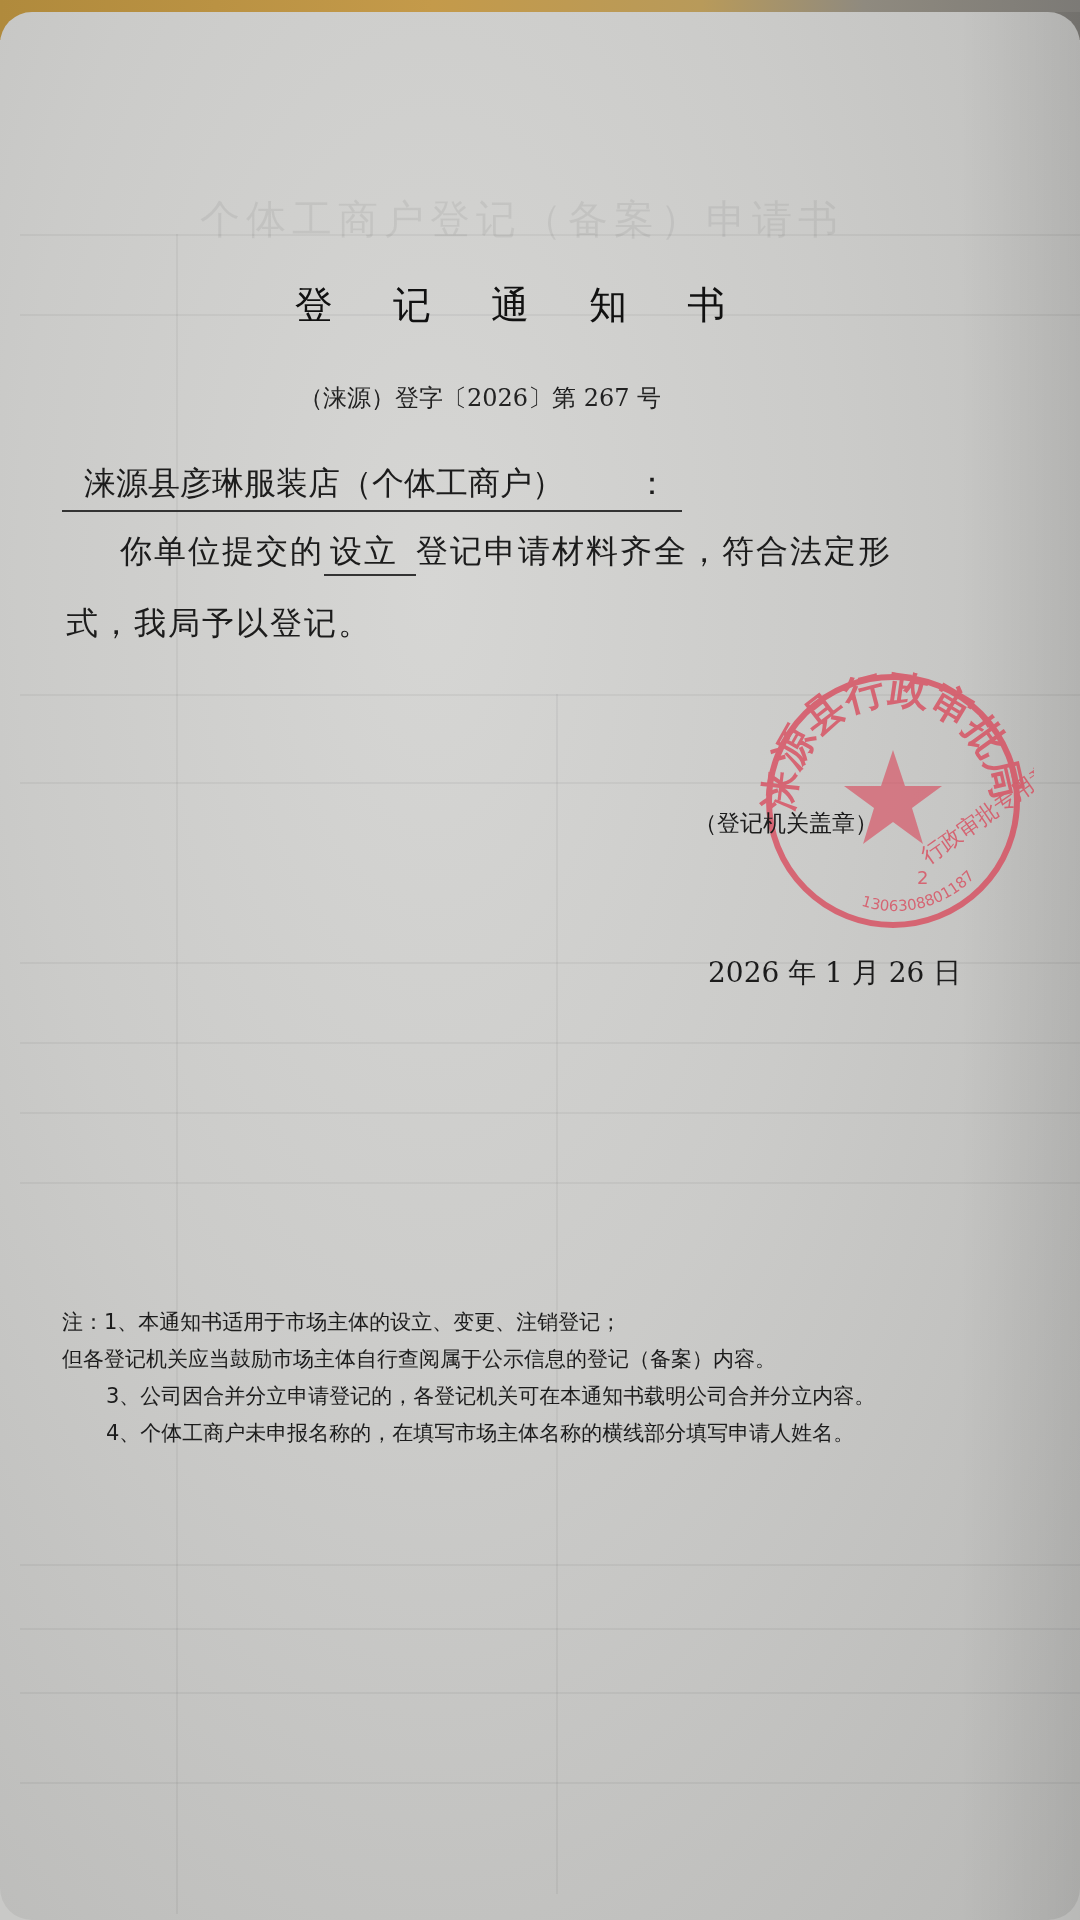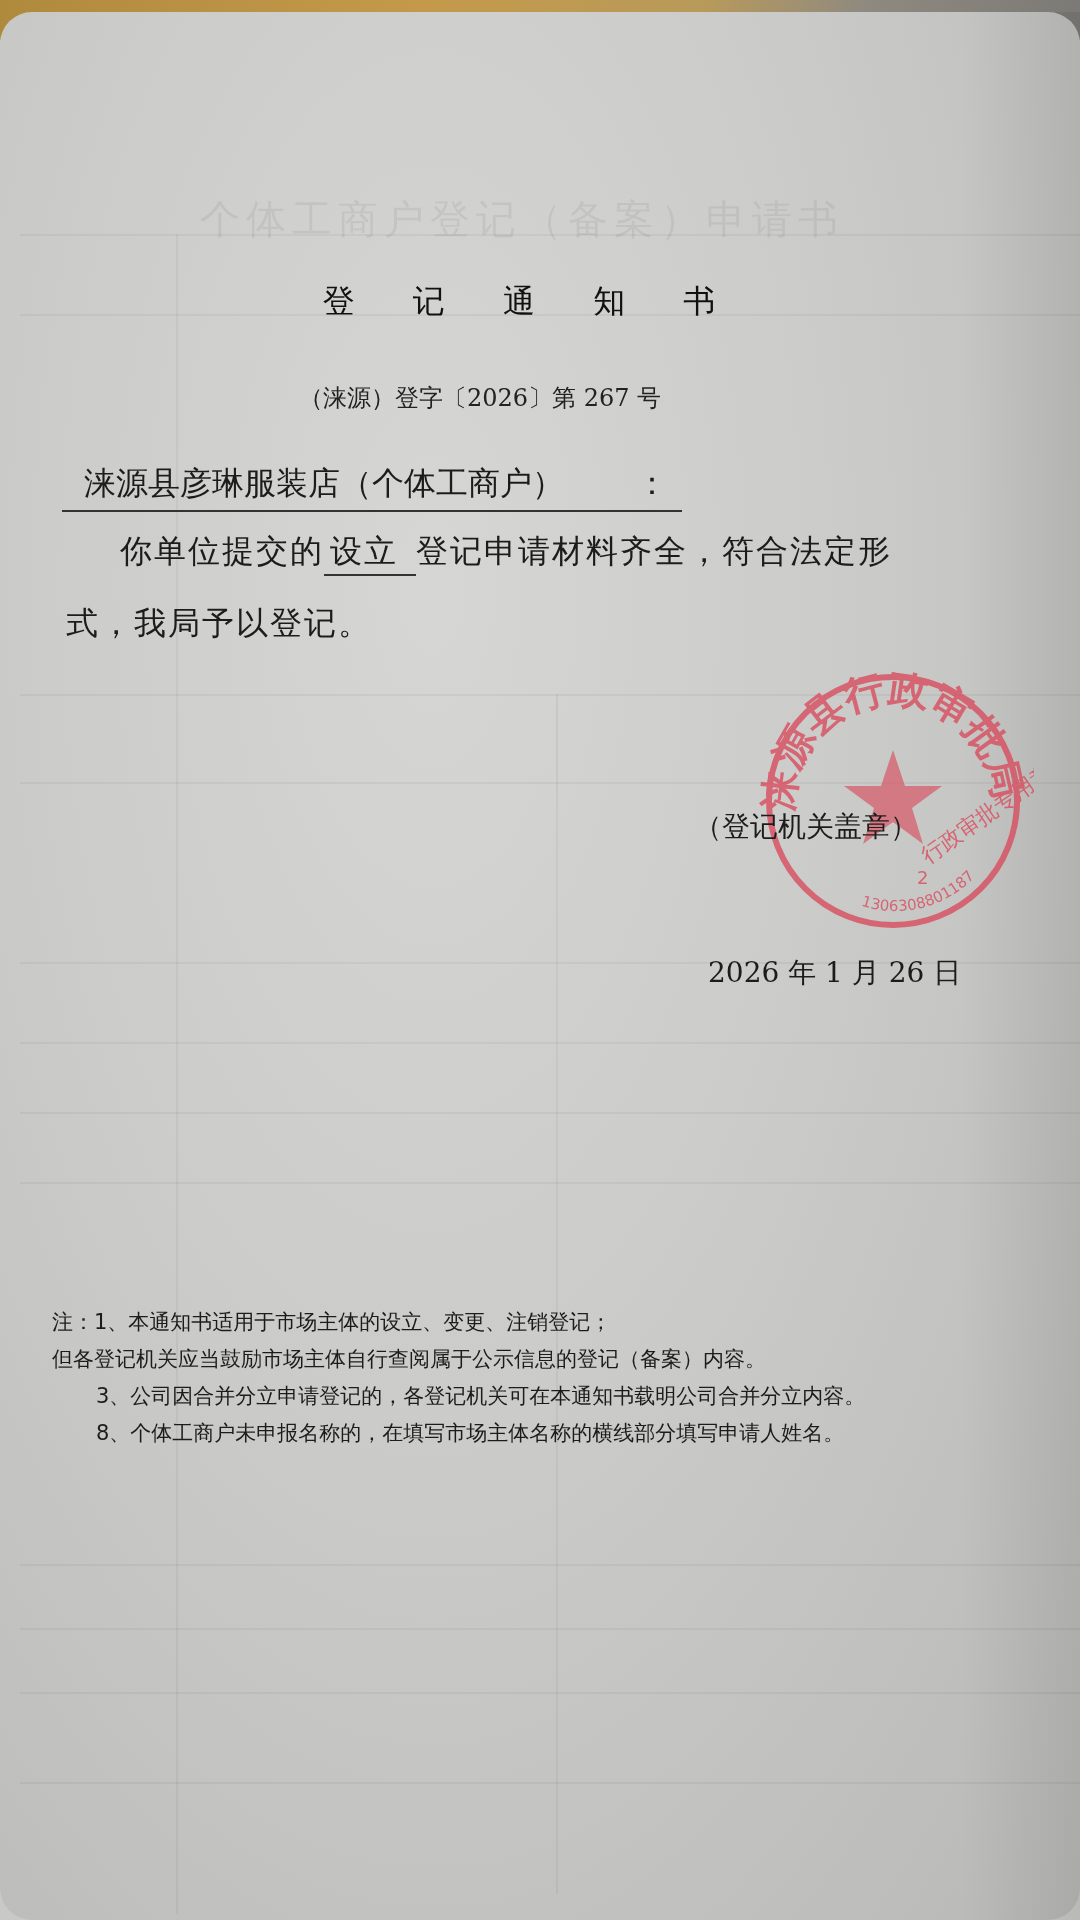--- a/index.html
+++ b/index.html
@@ -28,54 +28,54 @@
     
     .ghost { position:absolute; background:rgba(0,0,0,0.045); }
     .ghost.h { height:2px; left:20px; right:0; }
     .ghost.v { width:2px; }
     .ghost-text {
       position:absolute; color:rgba(0,0,0,0.06); font-size:40px;
       font-family:"DejaVu Sans","Liberation Sans",sans-serif; letter-spacing:6px;
     }
 
     .title {
-      position:absolute; left:9px; width:1044px; top:268px; text-align:center;
+      position:absolute; left:0; width:1044px; top:268px; text-align:center;
       font-family:"DejaVu Sans","Liberation Sans",sans-serif;
-      font-size:32px; letter-spacing:24px; color:#111;
+      font-size:38px; letter-spacing:24px; color:#111;
     }
     .docno {
       position:absolute; left:0; width:960px; top:370px; text-align:center;
       font-size:24px; color:#222;
     }
     .addressee {
       position:absolute; left:62px; top:450px; width:620px;
       font-size:32px; color:#1c1c1c;
       border-bottom:2px solid #333; padding-bottom:4px; padding-left:22px;
       box-sizing:border-box; white-space:nowrap;
     }
     .addressee .colon { position:absolute; right:14px; }
     .body-line {
       position:absolute; font-size:32px; color:#1c1c1c; white-space:nowrap;
       letter-spacing:2px;
     }
     .u { display:inline-block; border-bottom:2px solid #333; padding:0 18px 0 6px; }
     .seal-label {
-      position:absolute; left:694px; top:796px; font-size:28px; color:#1c1c1c;
+      position:absolute; left:694px; top:796px; font-size:23px; color:#1c1c1c;
       z-index:3;
     }
     .seal { position:absolute; left:752px; top:656px; width:282px; height:266px; z-index:2; opacity:0.78; }
     .date {
       position:absolute; left:708px; top:942px; font-size:28px; color:#1c1c1c;
     }
     .notes {
       position:absolute; left:52px; top:1292px; width:1000px;
       font-family:"DejaVu Sans","Liberation Sans",sans-serif;
       font-size:21px; color:#1c1c1c; line-height:37px;
     }
-    .notes .n { white-space:nowrap; }
+    .notes .n { white-space:nowrap;margin-left:10px; }
     .notes .ind { padding-left:44px; }
   </style>
 </head>
 <body>
 
 <div class="wood"></div>
 
 <div class="paper">
 
   <div class="ghost-text" style="left:200px;top:180px;">个体工商户登记（备案）申请书</div>
@@ -125,15 +125,15 @@
       <textPath href="#arcBot" startOffset="20%">1306308801187</textPath>
     </text>
   </svg>
 
   <div class="date">2026 年 1 月 26 日</div>
 
   <div class="notes">
     <div class="n">注：1、本通知书适用于市场主体的设立、变更、注销登记；</div>
     <div class="n">但各登记机关应当鼓励市场主体自行查阅属于公示信息的登记（备案）内容。</div>
     <div class="n ind">3、公司因合并分立申请登记的，各登记机关可在本通知书载明公司合并分立内容。</div>
-    <div class="n ind">8、个体工商户未申报名称的，在填写市场主体名称的横线部分填写申请人姓名。</div>
+    <div class="n ind">4、个体工商户未申报名称的，在填写市场主体名称的横线部分填写申请人姓名。</div>
   </div>
 </div>
 
 </body></html>

